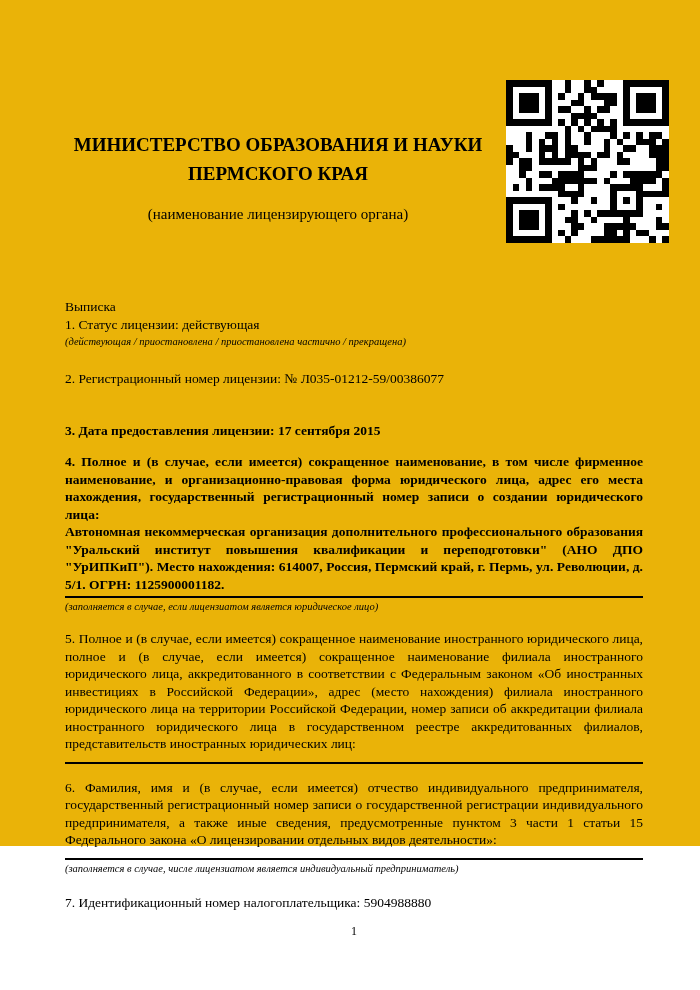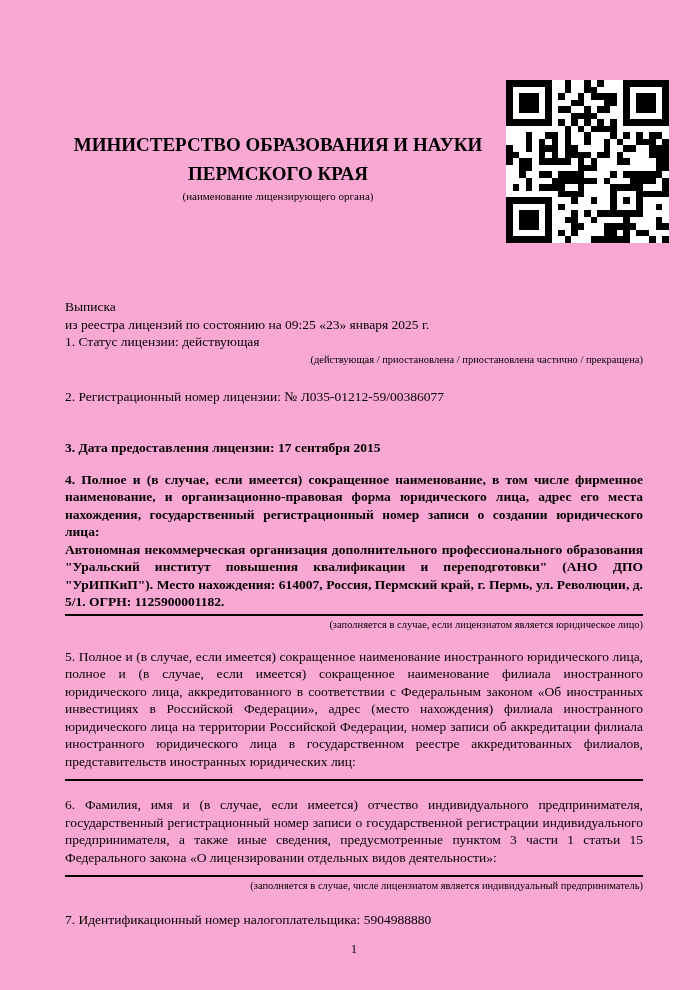--- a/index.html
+++ b/index.html
@@ -3,59 +3,59 @@
 <meta charset="utf-8">
 <style>
   html,body{margin:0;padding:0;background:#ffffff;}
   body{
     width:700px;height:990px;
     font-family:"Liberation Serif","DejaVu Serif",serif;
     color:#000;
     position:relative;
     overflow:hidden;
   }
-  .page{position:relative;width:700px;height:990px;background:#f9a8d4;}
+  .page{position:relative;width:700px;height:846px;background:#eab308;}
 
   .qr{
     position:absolute;top:80px;left:506px;
     width:163px;height:163px;
     background:#fff;
   }
   .qr svg{display:block;width:163px;height:163px;}
 
   .ministry{
     position:absolute;top:130px;left:68px;width:420px;
     text-align:center;
   }
   .ministry-title{
     font-size:19px;font-weight:bold;line-height:29px;margin:0;
   }
   .ministry-caption{
-    font-size:11px;line-height:14px;margin-top:1px;
+    font-size:15px;line-height:14px;margin-top:19px;
   }
 
   .content{
     position:absolute;top:298px;left:65px;width:578px;
   }
   .doc-title{
     text-align:left;font-size:13.5px;line-height:17.5px;
   }
   .item{
     font-size:13.5px;line-height:17.5px;text-align:justify;
   }
   .item p{margin:0;}
   .mt-i1{}
   .mt-i2{margin-top:22px;}
   .mt-i3{margin-top:34px;font-weight:bold;}
   .mt-i4{margin-top:14px;font-weight:bold;}
   .mt-i5{margin-top:17px;}
   .mt-i6{margin-top:15px;}
   .mt-i7{margin-top:19px;}
   .field-caption{
-    font-size:10.5px;line-height:13px;text-align:right;margin-top:2px;
+    font-size:10.5px;line-height:13px;text-align:left;margin-top:2px;font-style:italic;
   }
   .rule{
     border-top:2px solid #000;height:0;width:100%;
   }
   .rule-tight{margin-top:3px;}
   .rule-gap{margin-top:9px;}
   .page-number{
     margin-top:13px;text-align:center;font-size:12px;line-height:15px;
   }
 </style>
@@ -375,21 +375,20 @@
   <div class="ministry">
     <div class="ministry-title">МИНИСТЕРСТВО ОБРАЗОВАНИЯ И НАУКИ</div>
     <div class="ministry-title">ПЕРМСКОГО КРАЯ</div>
     <div class="ministry-caption">(наименование лицензирующего органа)</div>
   </div>
 
   <div class="content">
 
     <div class="doc-title">
       <div>Выписка</div>
-      <div>из реестра лицензий по состоянию на 09:25 «23» января 2025 г.</div>
     </div>
 
     <div class="item mt-i1">
       <p>1. Статус лицензии: действующая</p>
     </div>
     <div class="field-caption">(действующая / приостановлена / приостановлена частично / прекращена)</div>
 
     <div class="item mt-i2">
       <p>2. Регистрационный номер лицензии: № Л035-01212-59/00386077</p>
     </div>

